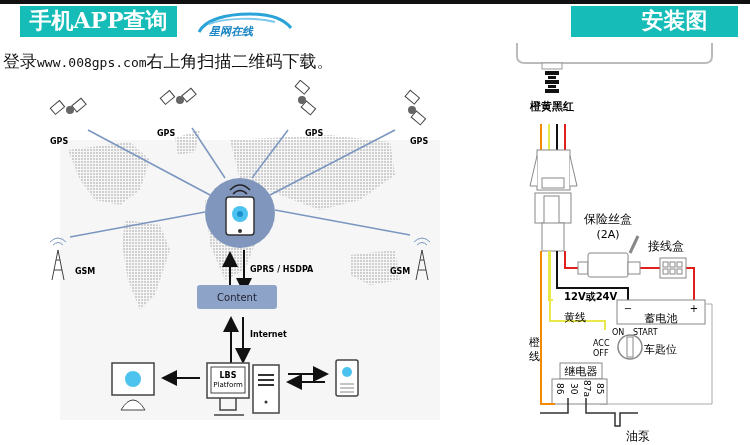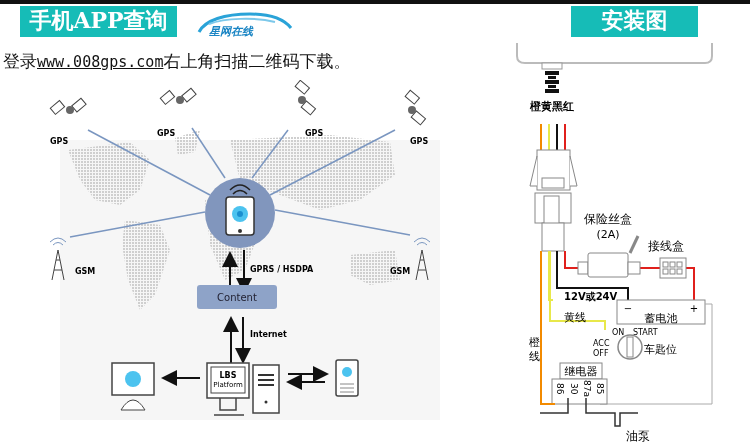--- a/index.html
+++ b/index.html
@@ -1,23 +1,23 @@
 <!DOCTYPE html>
 <html><head>
 <meta charset="utf-8">
 <style>
   html,body{margin:0;padding:0;background:#fff;}
   body{width:750px;height:445px;position:relative;overflow:hidden;font-family:"DejaVu Sans","Liberation Sans",sans-serif;}
   .topbar{position:absolute;left:0;top:0;width:750px;height:4px;background:#111;}
   .tag{position:absolute;background:#16bcb7;color:#fff;font-weight:bold;display:flex;align-items:flex-start;justify-content:center;font-family:"DejaVu Serif","Liberation Serif",serif;}
   .tag.left{left:20px;top:6px;width:157px;height:31px;font-size:22px;letter-spacing:0px;}
-  .tag.right{left:571px;top:6px;width:127px;height:31px;font-size:22px;font-family:"DejaVu Sans",sans-serif;}
+  .tag.right{left:571px;top:6px;width:127px;height:31px;font-size:22px;font-family:"DejaVu Sans",sans-serif;padding-left:40px;}
   .logo{position:absolute;left:195px;top:10px;width:100px;height:28px;}
   .instruction{position:absolute;left:3px;top:50px;font-size:17px;color:#111;white-space:nowrap;font-family:"DejaVu Sans",sans-serif;}
-  .instruction .mono{font-family:"DejaVu Sans Mono","Liberation Mono",monospace;font-size:15px;text-decoration:underline;}
+  .instruction .mono{font-family:"DejaVu Sans Mono","Liberation Mono",monospace;font-size:13px;}
   svg text{font-family:"DejaVu Sans","Liberation Sans",sans-serif;}
   .diag{position:absolute;left:0;top:80px;}
   .wiring{position:absolute;left:480px;top:38px;}
 </style>
 </head>
 <body>
 
 <div class="topbar"></div>
 
 <div class="tag left">

